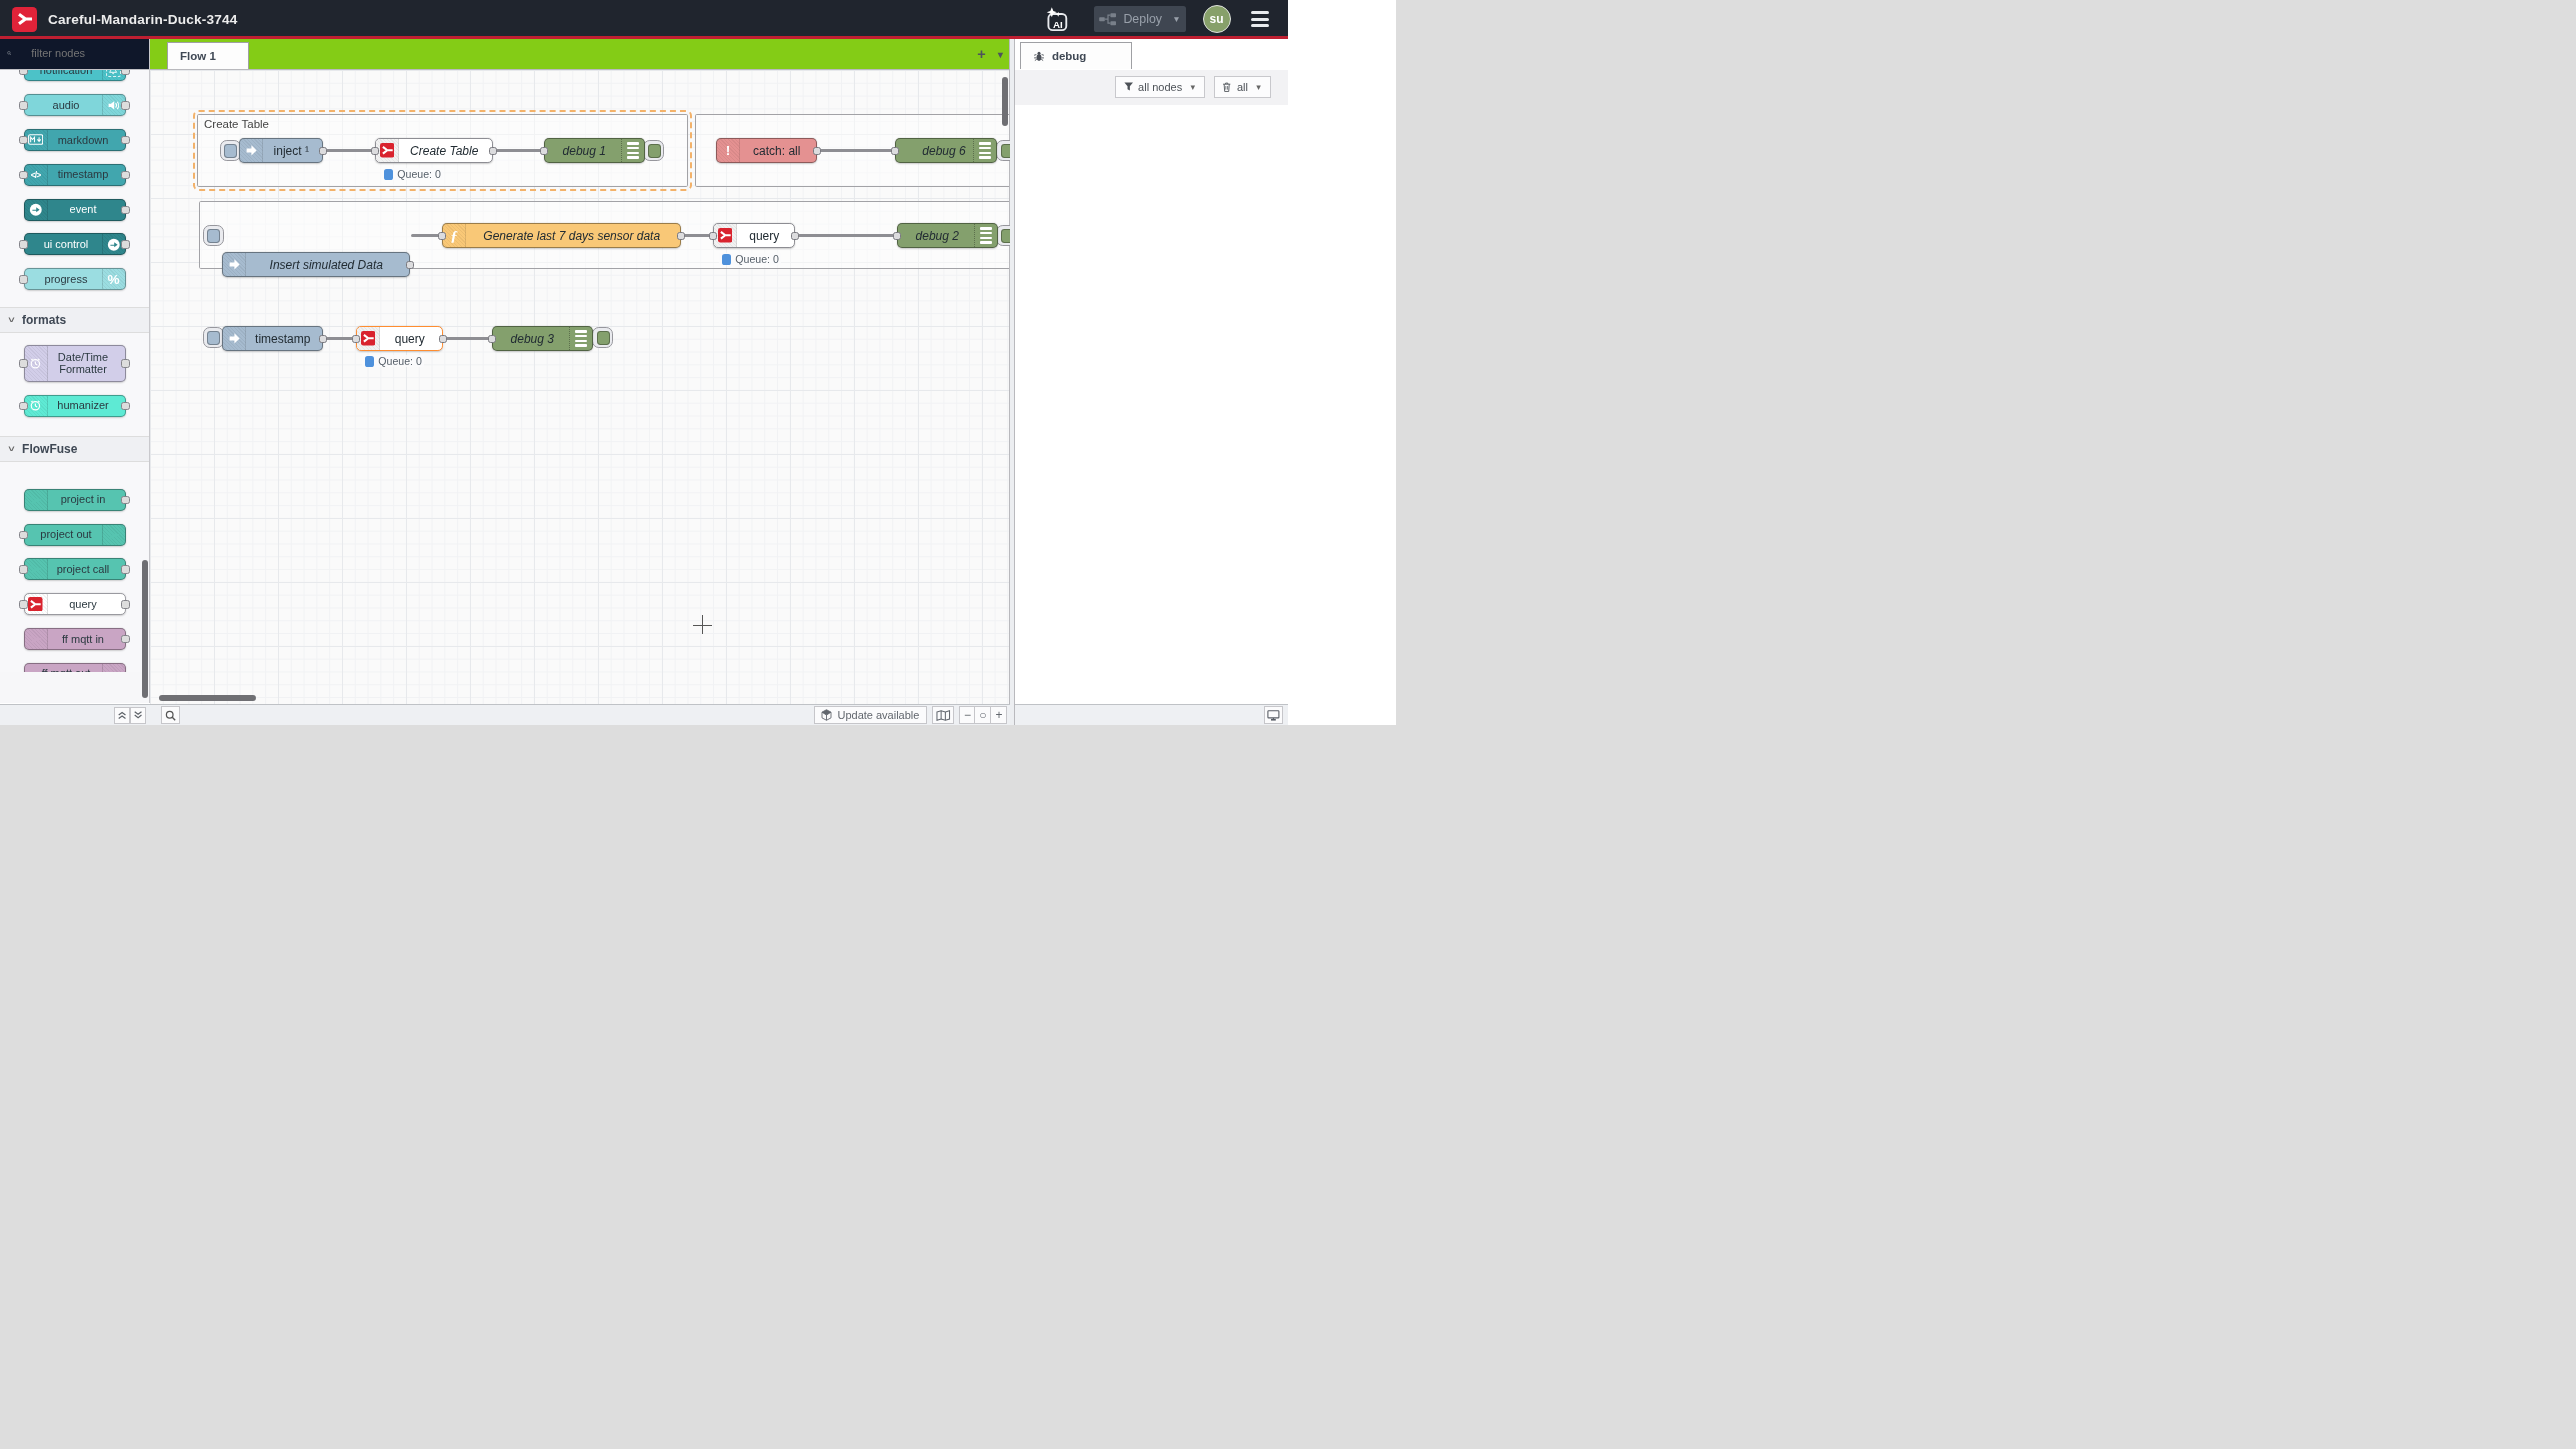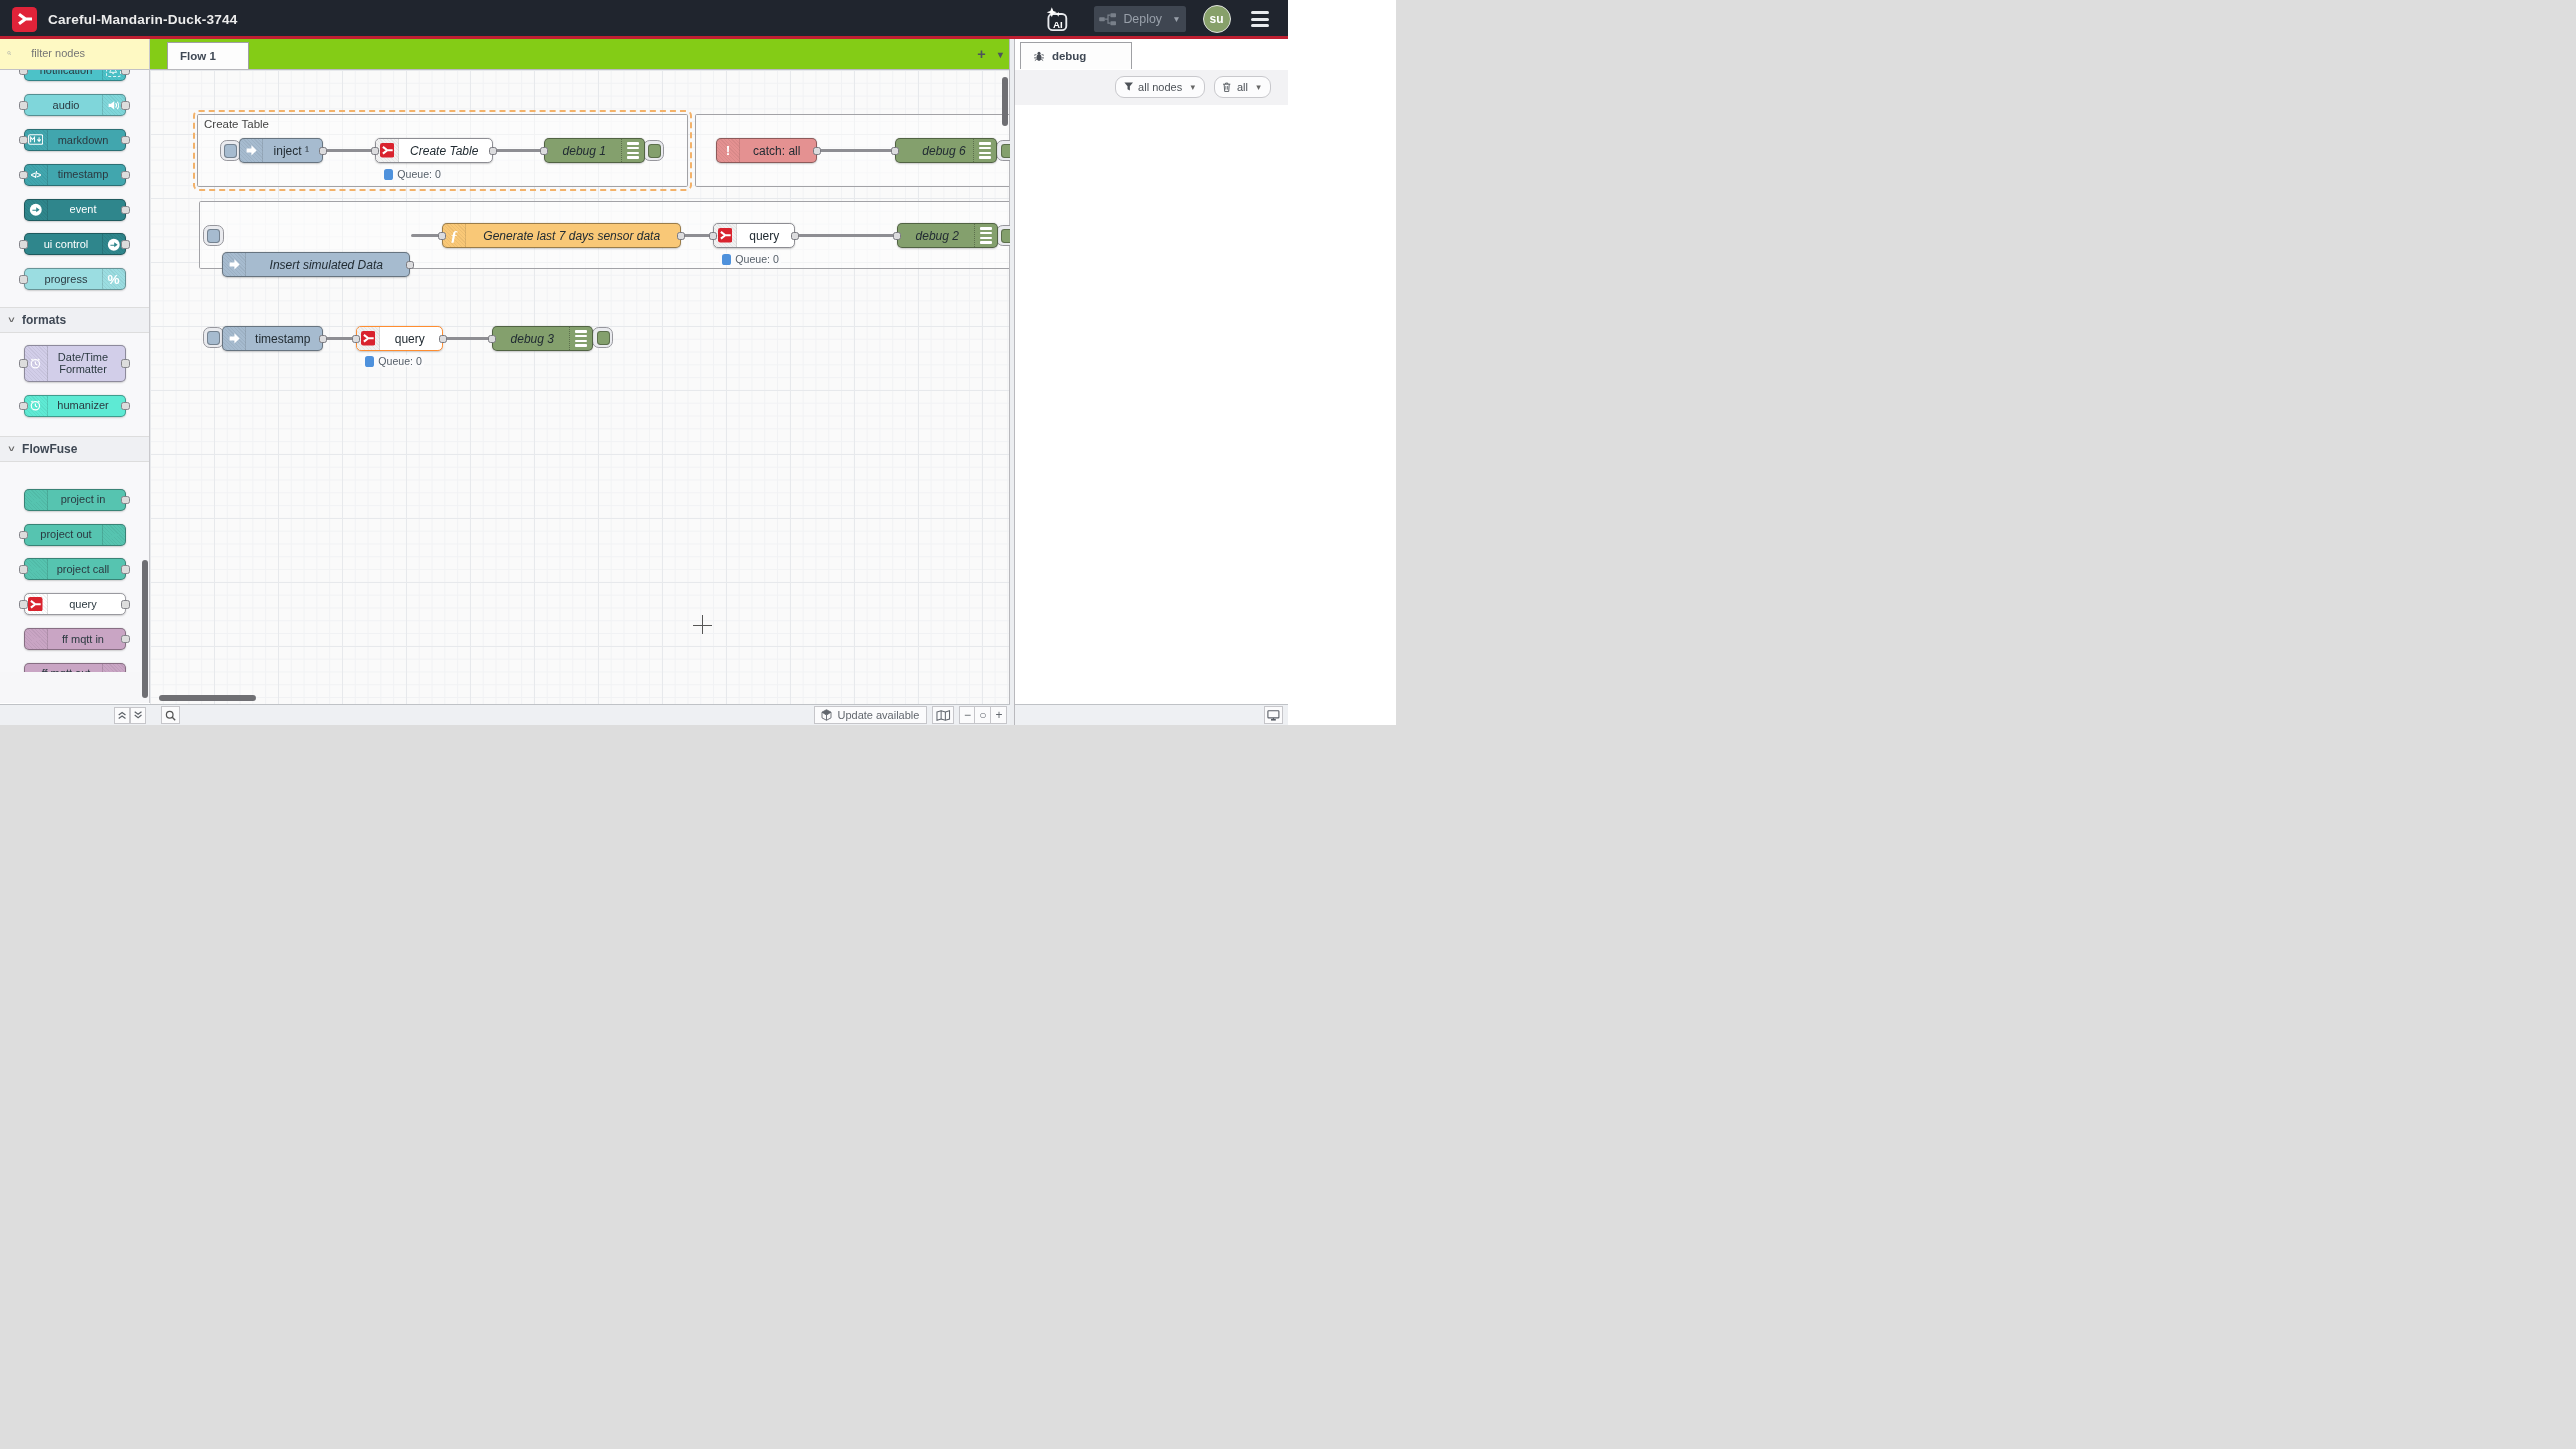--- a/index.html
+++ b/index.html
@@ -21,21 +21,21 @@
   .deploy .caret { font-size:8.5px; margin-left:3.4px; }
   .avatar { width:28px; height:28px; border-radius:50%; background:#87a06a; border:1.7px solid #dfe2df;
             color:#fff; font-size:12px; font-weight:bold; display:flex; align-items:center;
             justify-content:center; margin-left:17px; }
   .burger { margin-left:20.4px; display:flex; flex-direction:column; gap:3.4px; cursor:pointer; }
   .burger span { display:block; width:18px; height:3px; background:#e9ebee; border-radius:1.7px; }
 
   
   .palette { position:absolute; left:0; top:38px; width:150px; height:665px; background:#f7f7f9;
              border-right:0.9px solid #c9c9cd; }
-  .pal-search { height:31.5px; background:#fef9c3; border-bottom:0.9px solid #c2c2c6; display:flex;
+  .pal-search { height:31.5px; background:#0f172a; border-bottom:0.9px solid #c2c2c6; display:flex;
                 align-items:center; padding:0 6.8px; gap:20px; }
   .pal-search input { border:none; outline:none; background:transparent; font-size:11px; color:#777;
                       width:111px; font-family:"Liberation Sans",sans-serif; }
   .pal-scroll { position:absolute; left:0; top:31.5px; width:149px; height:602px; overflow:hidden; }
   .pal-header { height:25.6px; background:#eff0f3; border-top:0.9px solid #ddd; border-bottom:0.9px solid #ddd;
                 display:flex; align-items:center; gap:7.7px; padding-left:9.4px; font-size:12px;
                 font-weight:bold; color:#3f4854; }
   .pal-header .chev { font-size:8.5px; color:#666; transform:scaleX(1.3); }
   .pal-content { background:#f8f8fa; }
   .pitem { position:relative; width:102px; margin:0 auto 12.8px; }
@@ -134,21 +134,21 @@
   .tabbar-side .tab { margin-left:5.1px; width:112px; font-size:11.5px; }
   .sb-btn { width:21px; height:24px; margin:5.1px 0.9px 0; background:#fdfdfd; border:0.9px solid #c7c7cb;
             display:flex; align-items:center; justify-content:center; cursor:pointer; position:relative; }
   .sb-btn.on { background:#dcd8e4; border-color:#aaa; }
   .sb-btn.on::after { content:""; position:absolute; left:-0.9px; right:-0.9px; bottom:-2.6px; height:2.6px;
                       background:#8b8b92; }
   .sb-caret { align-self:center; margin-left:6.8px; margin-top:3.4px; color:#55585e; font-size:9.4px; }
   .side-toolbar { position:absolute; left:0; top:31.5px; width:273px; height:36px; background:#f2f2f4;
                   border-bottom:0.9px solid #dcdce0; display:flex; align-items:center;
                   justify-content:flex-end; gap:8.5px; padding-right:17px; }
-  .st-btn { height:22px; background:#fcfcfd; border:0.9px solid #c8c8cc; border-radius:9px; display:flex;
+  .st-btn { height:22px; background:#fcfcfd; border:0.9px solid #c8c8cc; border-radius:0; display:flex;
             align-items:center; gap:5.1px; padding:0 7.7px; font-size:11px; color:#4c5157; cursor:pointer; }
   .st-btn .caret { font-size:7.7px; color:#666; margin-left:1.7px; }
   .side-body { position:absolute; left:0; top:67px; width:273px; height:598px; background:#fff; }
 </style>
 </head>
 <body>
 
 <div class="app">
 
   <div class="hdr">

